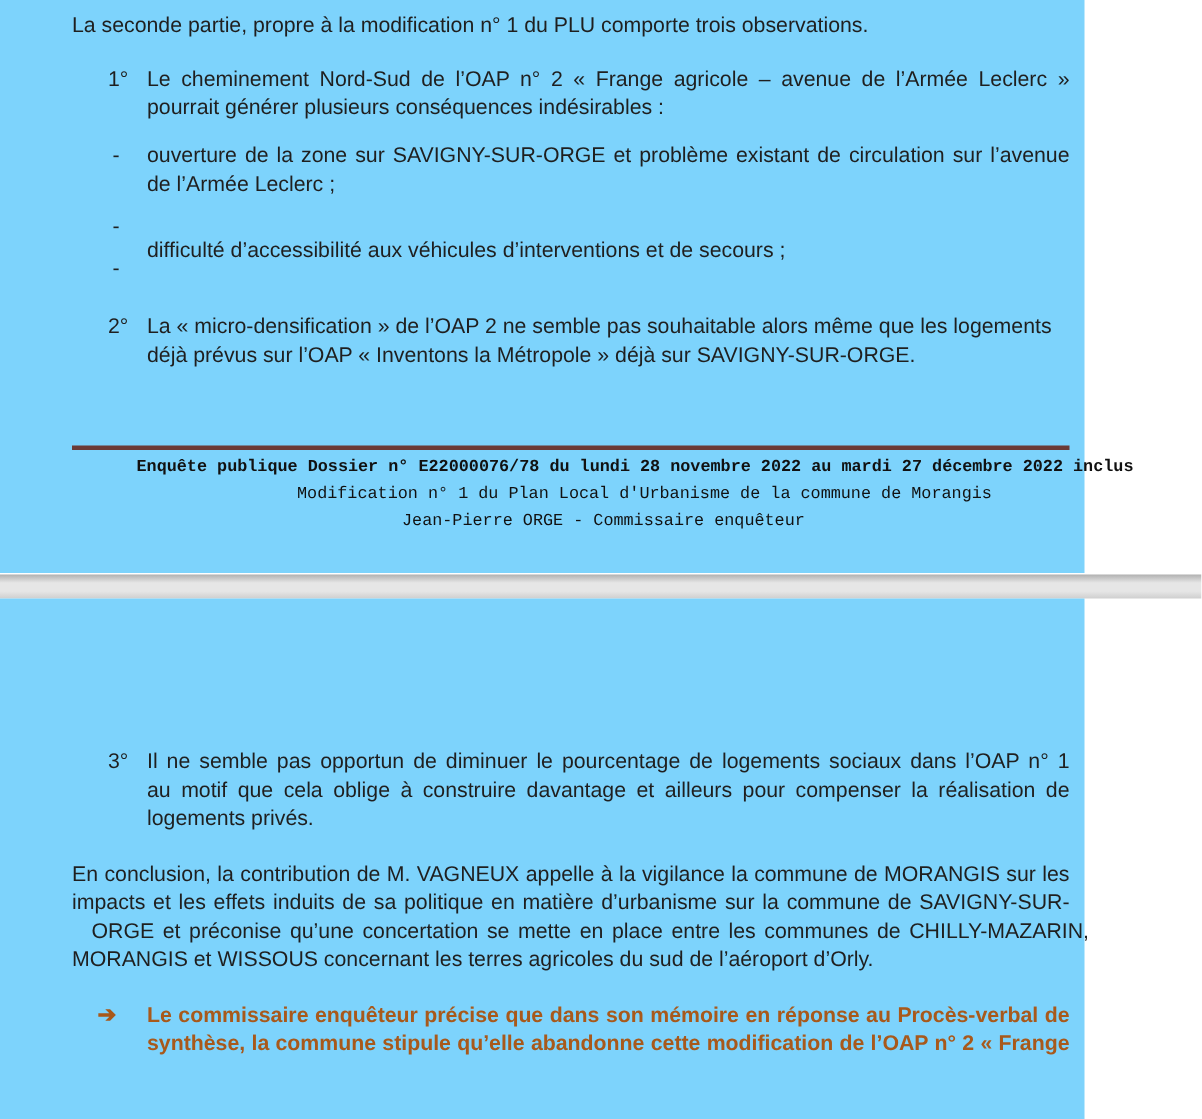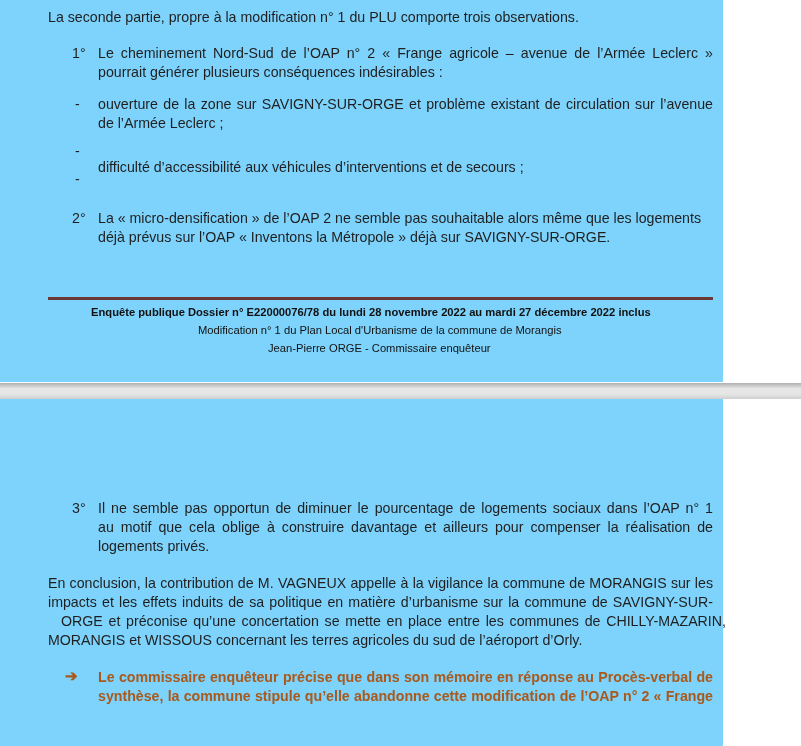--- a/index.html
+++ b/index.html
@@ -14,21 +14,21 @@
     .gap {
       position: absolute; left: 0; top: 383px; width: 801px; height: 16px;
       background: linear-gradient(#b0b0b0, #e6e6e6 35%, #e6e6e6 70%, #cfcfcf);
     }
     .page2 { top: 399px; height: 347px; }
     .t { position: absolute; font-size: 14.2px; line-height: 19px; white-space: nowrap; }
     .just { text-align: justify; text-align-last: justify; white-space: normal; }
     .num { position: absolute; font-size: 14.2px; line-height: 19px; }
     .dash { position: absolute; font-size: 14.2px; line-height: 19px; }
     .rule { position: absolute; left: 48px; top: 297px; width: 665px; height: 3px; background: #6b3a36; }
-    .foot { position: absolute; font-family: Liberation Sans, sans-serif; font-size: 11.2px; line-height: 16px; white-space: nowrap; color: #111; }
+    .foot { position: absolute; font-family: Liberation Mono, monospace; font-size: 11.2px; line-height: 16px; white-space: nowrap; color: #111; }
     .foot.bold { font-weight: bold; }
     .pagenum { position: absolute; left: 761px; top: 337px; font-family: "Liberation Serif", serif; font-size: 18px; color: #111; margin-left: 44px; }
     .brown { color: #a8591b; font-weight: bold; }
     .arrow { position: absolute; color: #a8591b; font-size: 15px; font-weight: bold; }
   </style>
 </head>
 <body>
 
 <div class="page page1">
   <div class="t" style="left:48px; top:8px;">La seconde partie, propre à la modification n° 1 du PLU comporte trois observations.</div>

